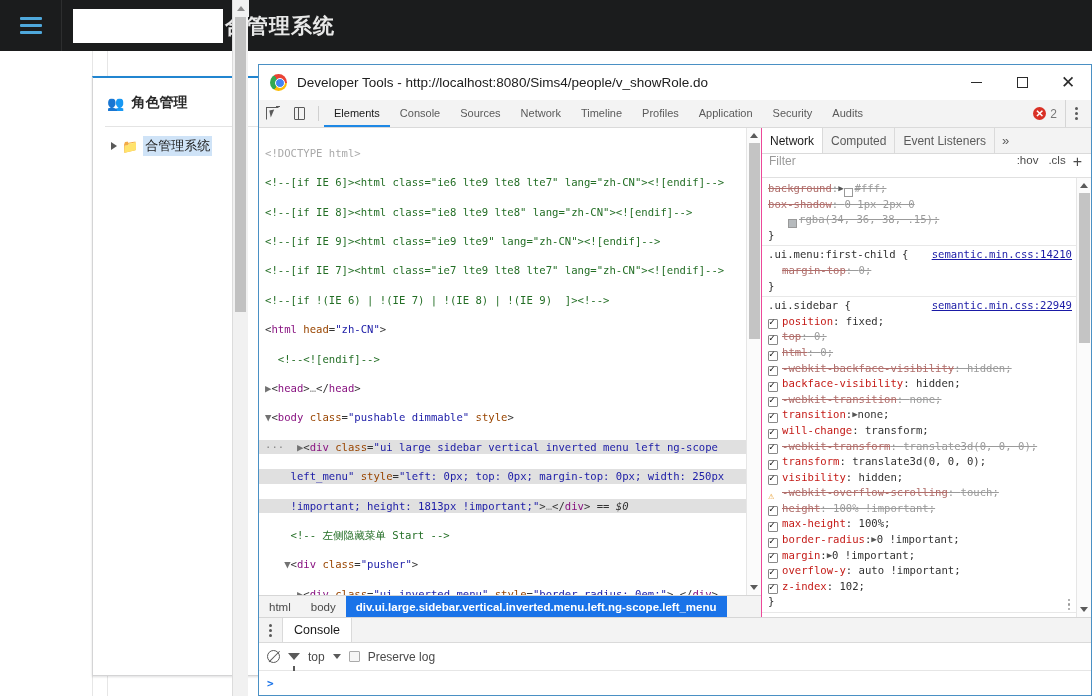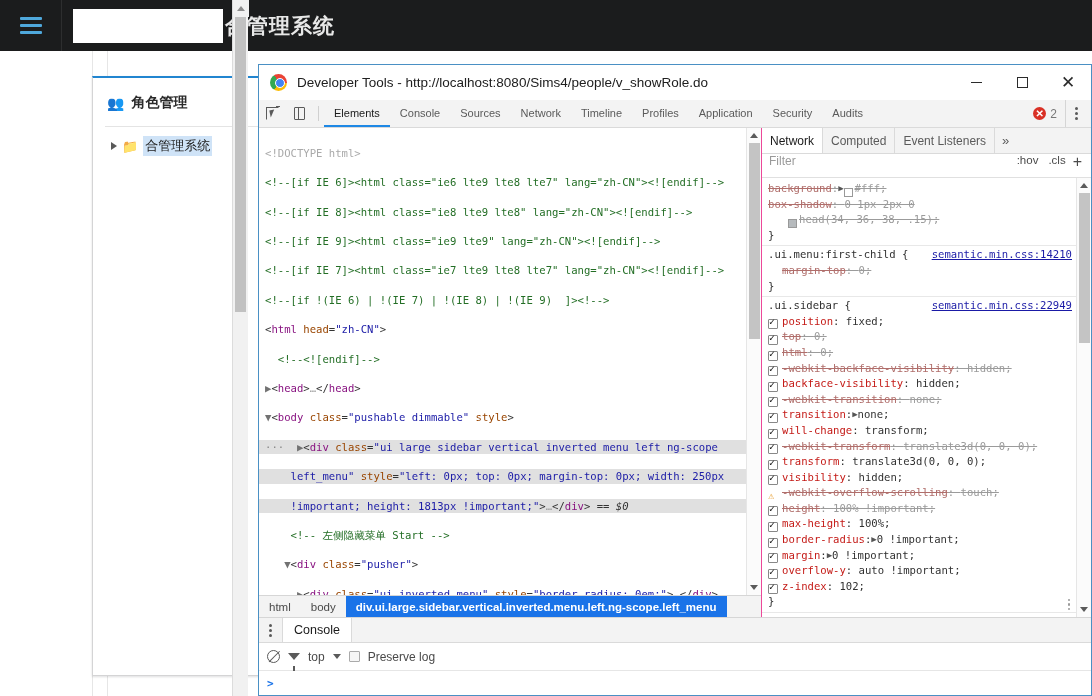--- a/index.html
+++ b/index.html
@@ -532,21 +532,21 @@
         <div class="filter-btn">.cls</div>
         <div class="filter-plus">+</div>
       </div>
 
       <div class="styles-body">
         <div class="styles-list">
 
           <div class="rule-block">
             <div class="decl struck"><span class="nm">background</span><span class="vl">:</span><span class="disclose">▶</span><span class="swatch" style="background:#ffffff"></span><span class="vl">#fff;</span></div>
             <div class="decl struck"><span class="nm">box-shadow</span><span class="vl">: </span><span class="vl">0 1px 2px 0</span></div>
-            <div class="decl struck" style="padding-left:26px;"><span class="swatch" style="background:#b6babd"></span><span class="vl">head(34, 36, 38, .15);</span></div>
+            <div class="decl struck" style="padding-left:26px;"><span class="swatch" style="background:#b6babd"></span><span class="vl">rgba(34, 36, 38, .15);</span></div>
             <div class="brace">}</div>
           </div>
 
           <div class="rule-block">
             <div class="rule-head">
               <span class="rule-sel">.ui.menu:first-child {</span>
               <span class="rule-src">semantic.min.css:14210</span>
             </div>
             <div class="decl struck" style="padding-left:20px;"><span class="nm">margin-top</span><span class="vl">: </span><span class="vl">0;</span></div>
             <div class="brace">}</div>

